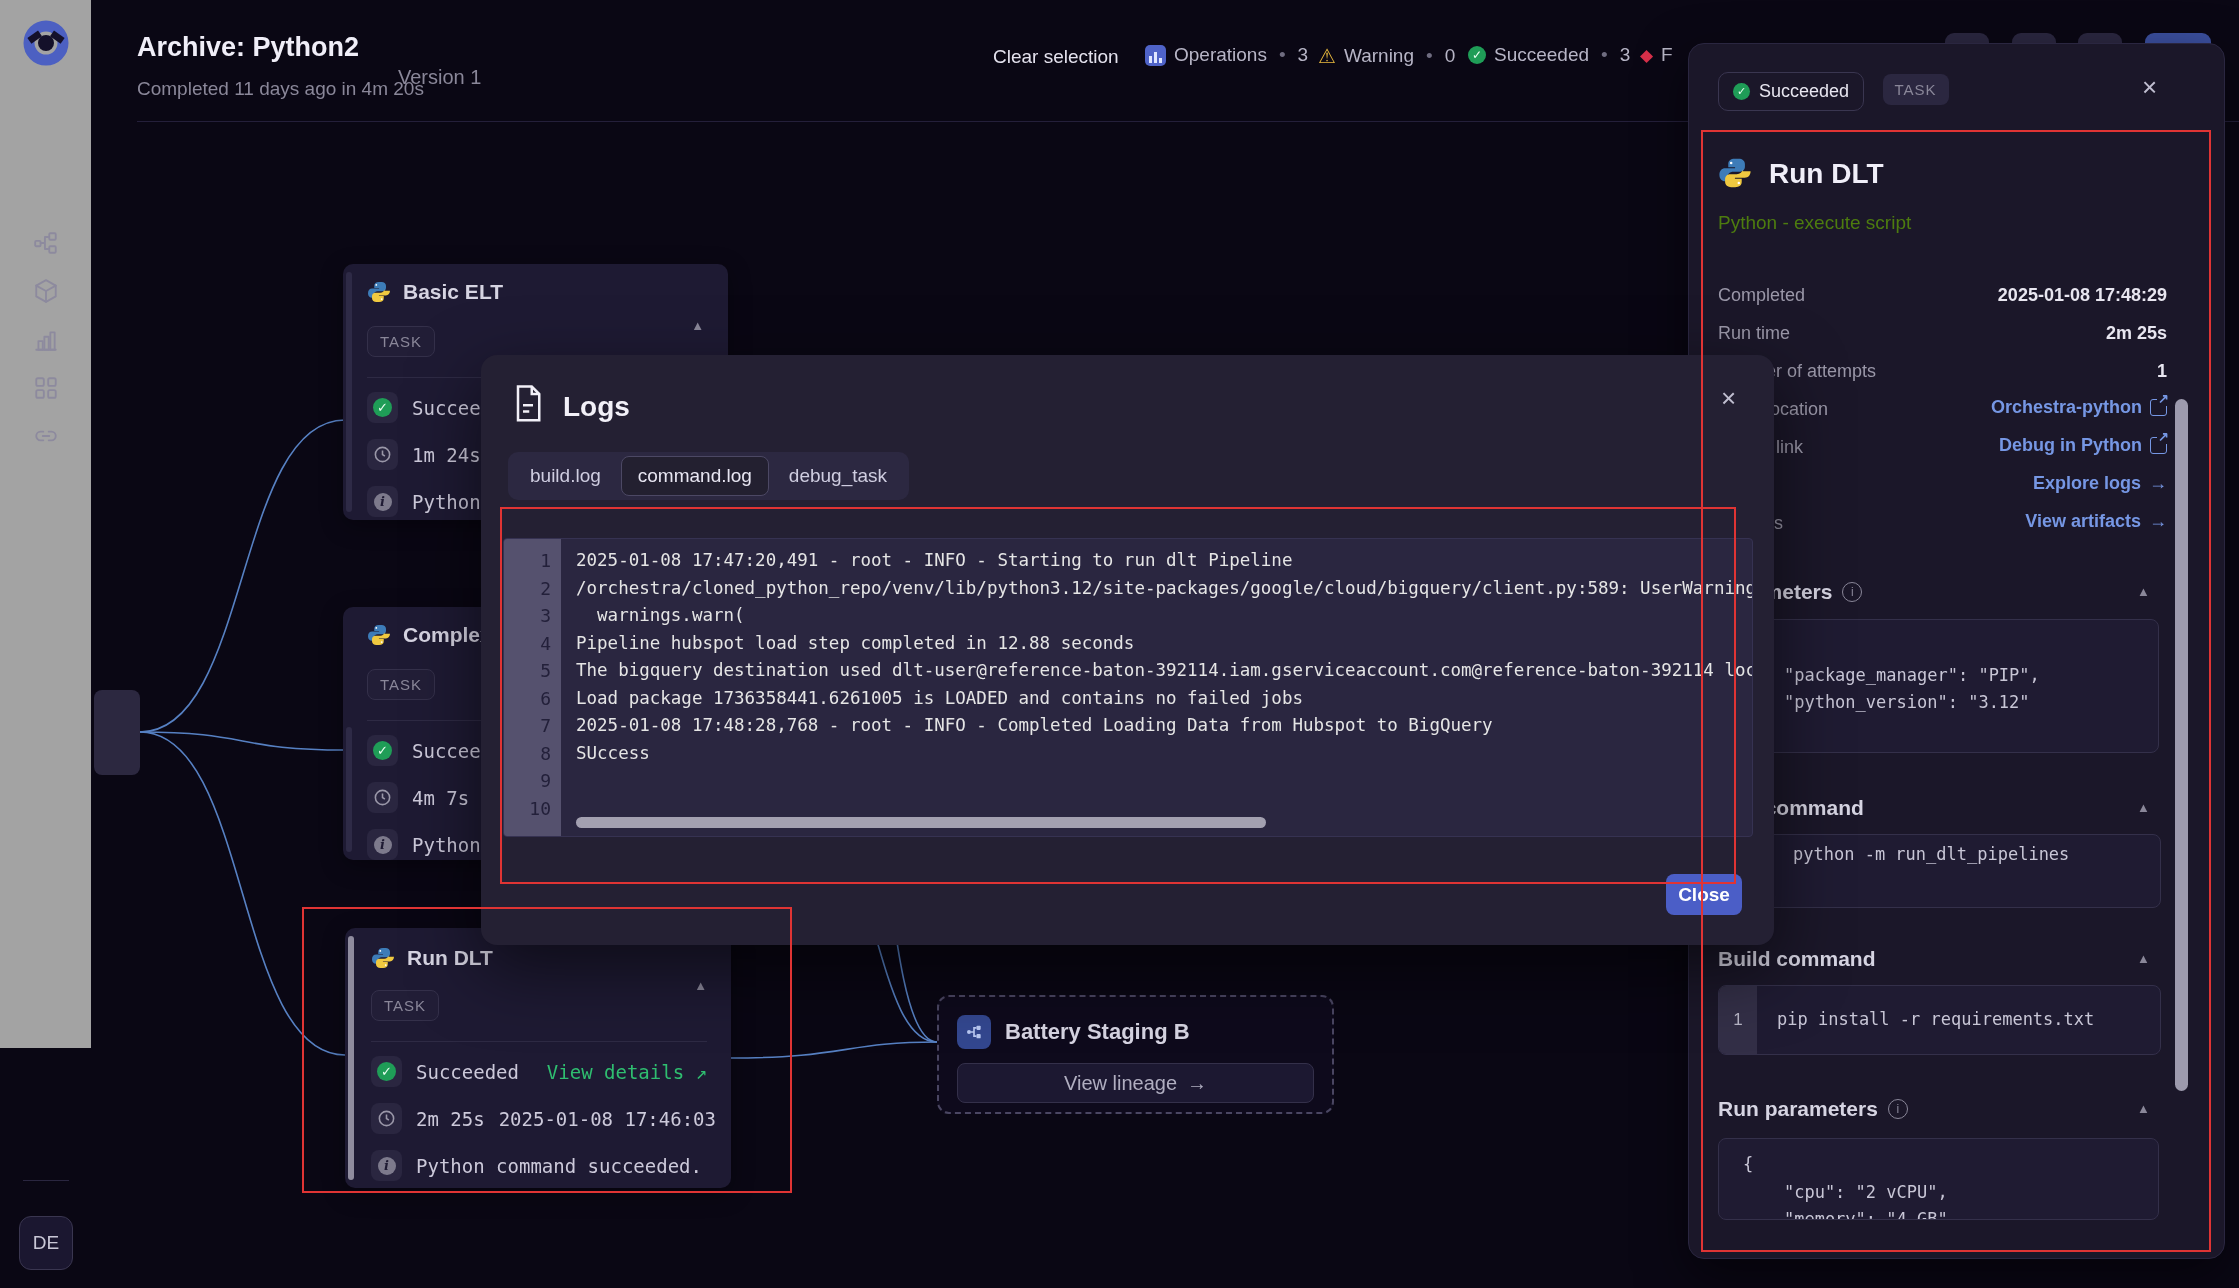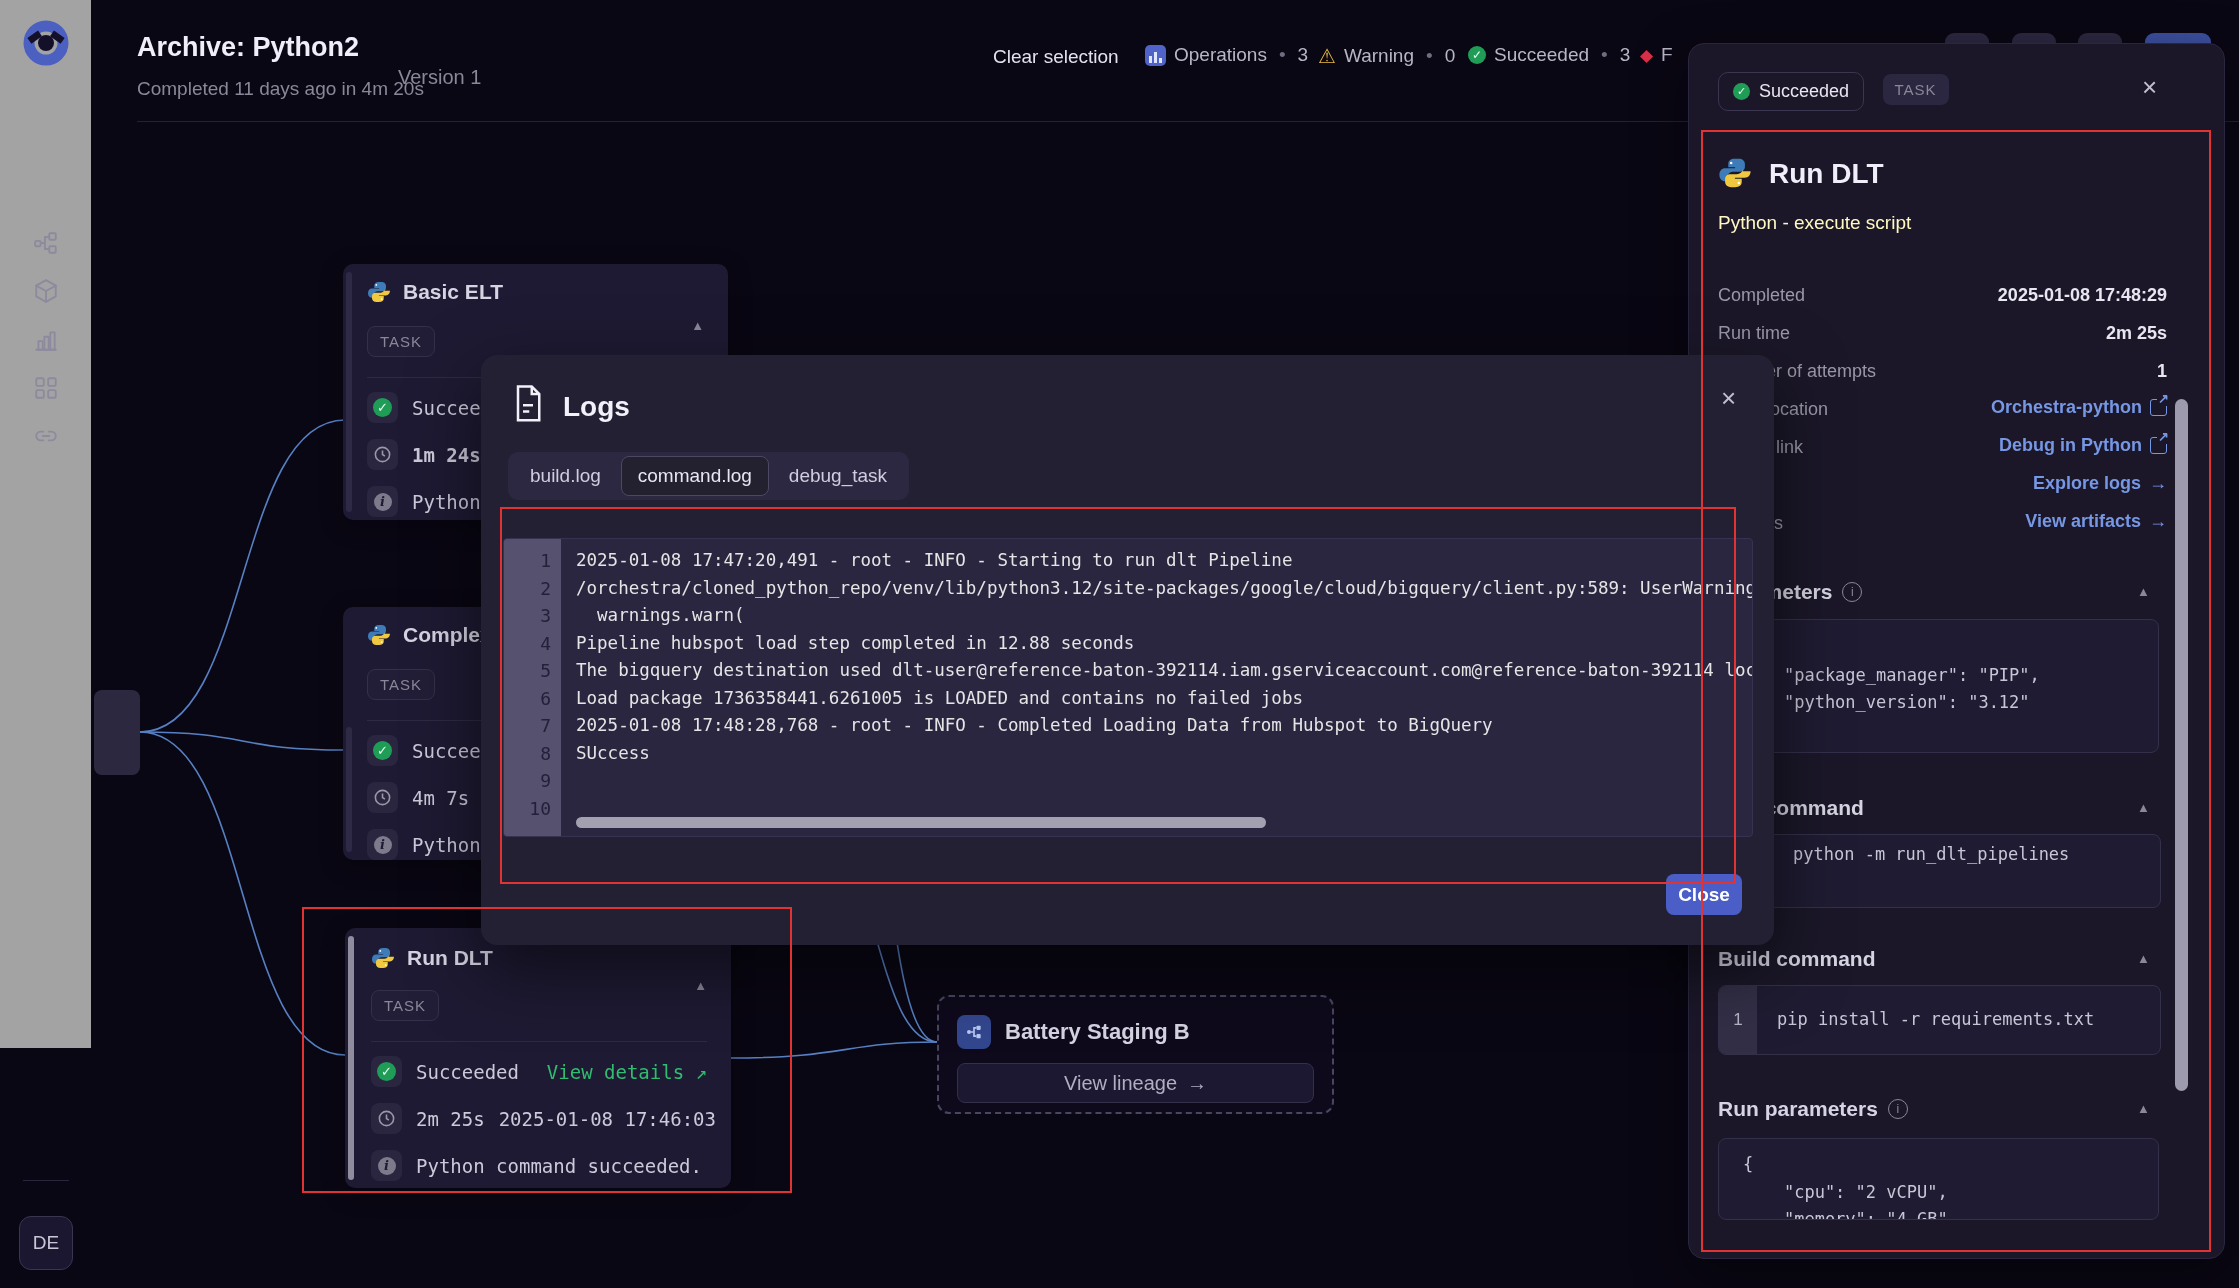--- a/index.html
+++ b/index.html
@@ -59,21 +59,21 @@
          font-size:19px;font-weight:bold;display:flex;align-items:center;justify-content:center;cursor:pointer;}
   .xicon{color:#c0bed0;font-size:26px;cursor:pointer;line-height:1;}
   
   #panel{left:1688px;top:43px;width:535px;height:1214px;background:#1b1729;border:1px solid #2a2640;
          border-radius:16px;box-shadow:0 18px 50px rgba(0,0,0,.5);z-index:20;overflow:hidden;}
   .pill{display:inline-flex;align-items:center;gap:9px;border:1px solid #3a3650;border-radius:10px;
         padding:8px 14px;color:#e8e6f0;font-size:18px;}
   .typebadge{display:inline-block;background:#2b2740;border-radius:8px;color:#8a8799;font-size:15px;
         letter-spacing:1px;padding:7px 12px;}
   .ptitle{color:#f0eef8;font-size:28px;font-weight:bold;}
-  .psub{color:#fef9c3;font-size:19px;}
+  .psub{color:#4d7c0f;font-size:19px;}
   .kvlabel{color:#9a97a8;font-size:18px;}
   .kvval{color:#e8e6f0;font-size:18px;font-weight:bold;text-align:right;}
   .bluelink{color:#7697e4;font-size:18px;font-weight:bold;cursor:pointer;display:inline-flex;align-items:center;gap:8px;}
   .extic{width:15px;height:15px;border:1.6px solid #7697e4;border-radius:3px;position:relative;display:inline-block;}
   .extic:after{content:"↗";position:absolute;right:-4px;top:-9px;font-size:13px;color:#7697e4;background:#1b1729;padding:0 1px;}
   .sechead{color:#d6d4e2;font-size:21px;font-weight:bold;display:flex;align-items:center;gap:10px;}
   .infoi{width:18px;height:18px;border:1.4px solid #8a8799;border-radius:50%;color:#8a8799;font-size:12px;
          display:inline-flex;align-items:center;justify-content:center;font-weight:normal;}
   .codebox{position:absolute;background:#1f1b32;border:1px solid #34304a;border-radius:8px;overflow:hidden;}
   .codeline{height:27.5px;line-height:27.5px;color:#c8c6d6;font-size:17px;white-space:pre;}
@@ -201,21 +201,21 @@
     <div class="abs ctitle" style="left:60px;top:16px;">Basic ELT</div>
     <div class="abs collapse" style="right:24px;top:54px;">▲</div>
     <div class="abs" style="left:24px;top:62px;"><span class="taskbadge">TASK</span></div>
     <div class="cdivider" style="left:24px;right:24px;top:113px;"></div>
     <div class="crow" style="left:24px;top:128px;">
       <span class="tile">
           <span class="okc">✓</span>
         </span>
       <span class="rowtxt mono">Succeeded</span>
     </div>
-    <div class="crow" style="left:24px;top:175px;font-weight:bold;">
+    <div class="crow" style="left:24px;top:175px;">
       <span class="tile">
           <svg width="19" height="19" viewBox="0 0 24 24" fill="none" stroke="#9a97a8" stroke-width="2">
             <circle cx="12" cy="12" r="9"></circle>
             <path d="M12 7v5l3 2"></path>
           </svg>
         </span>
       <span class="rowtxt mono">1m 24s</span>
     </div>
     <div class="crow" style="left:24px;top:222px;">
       <span class="tile">

